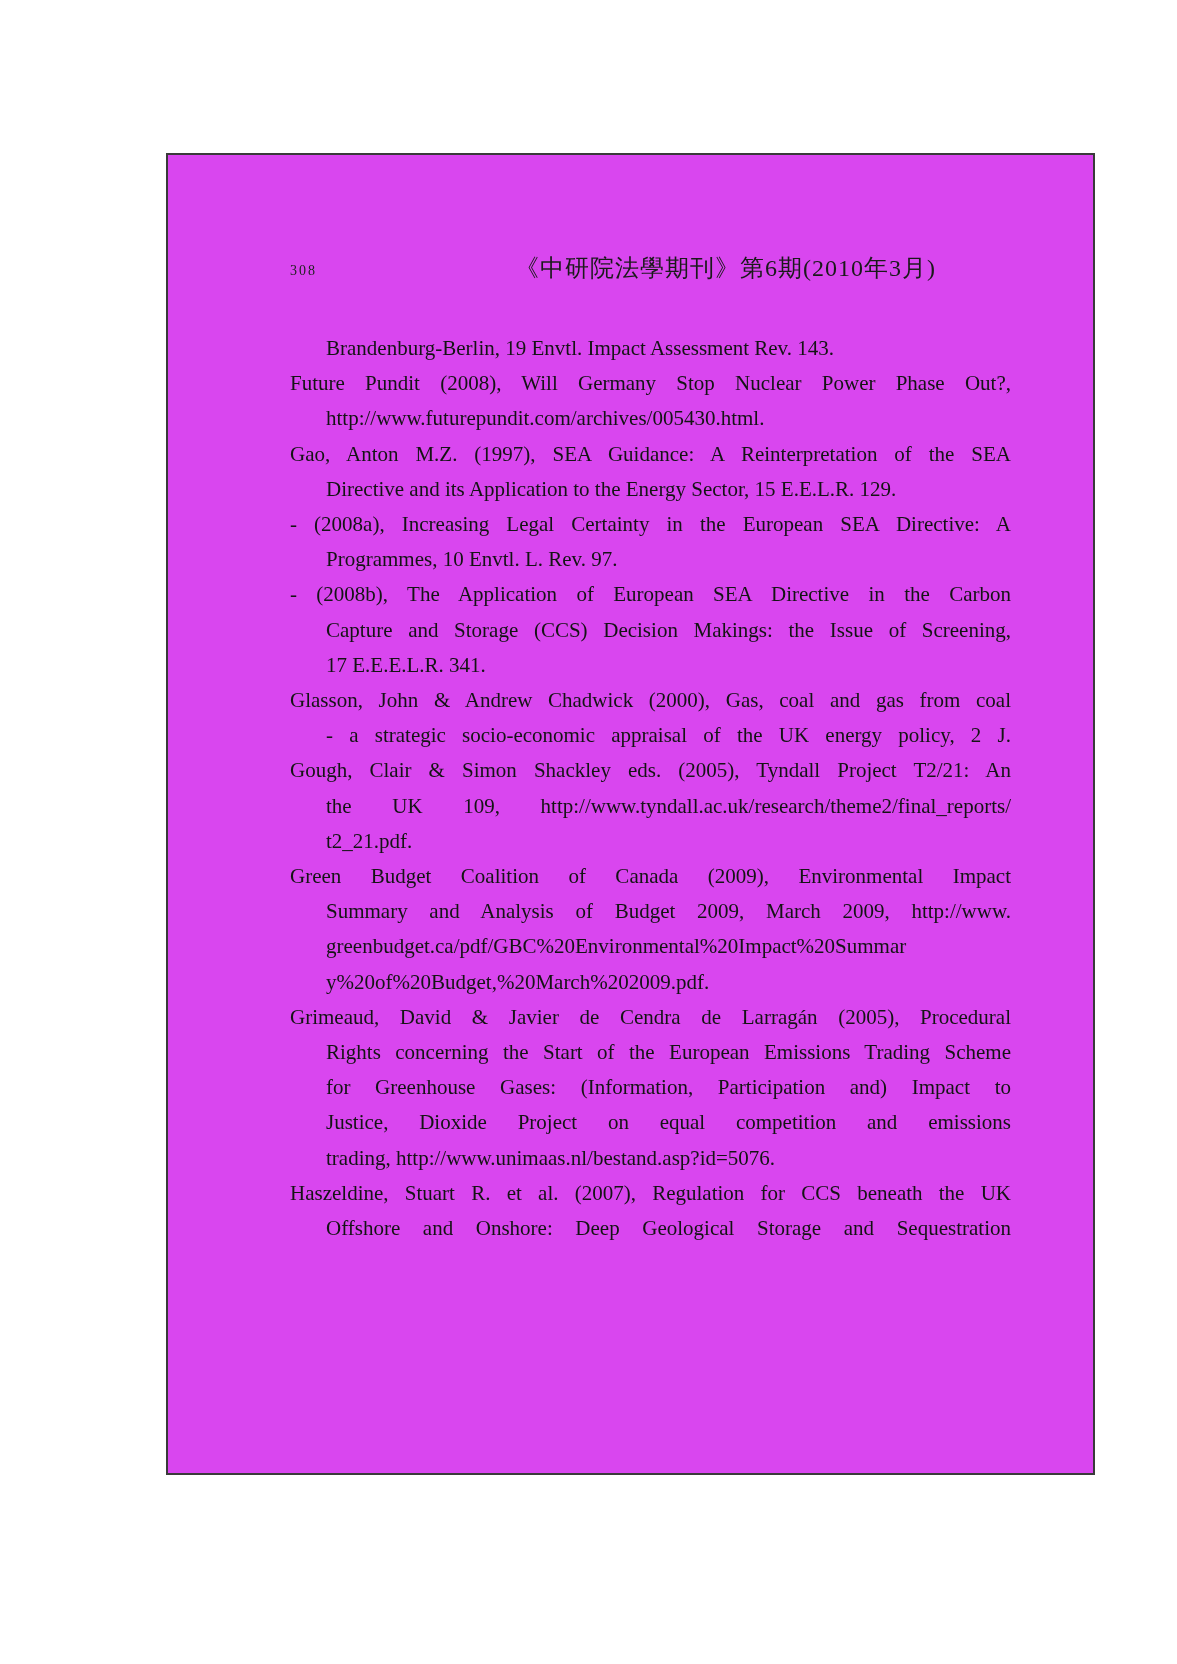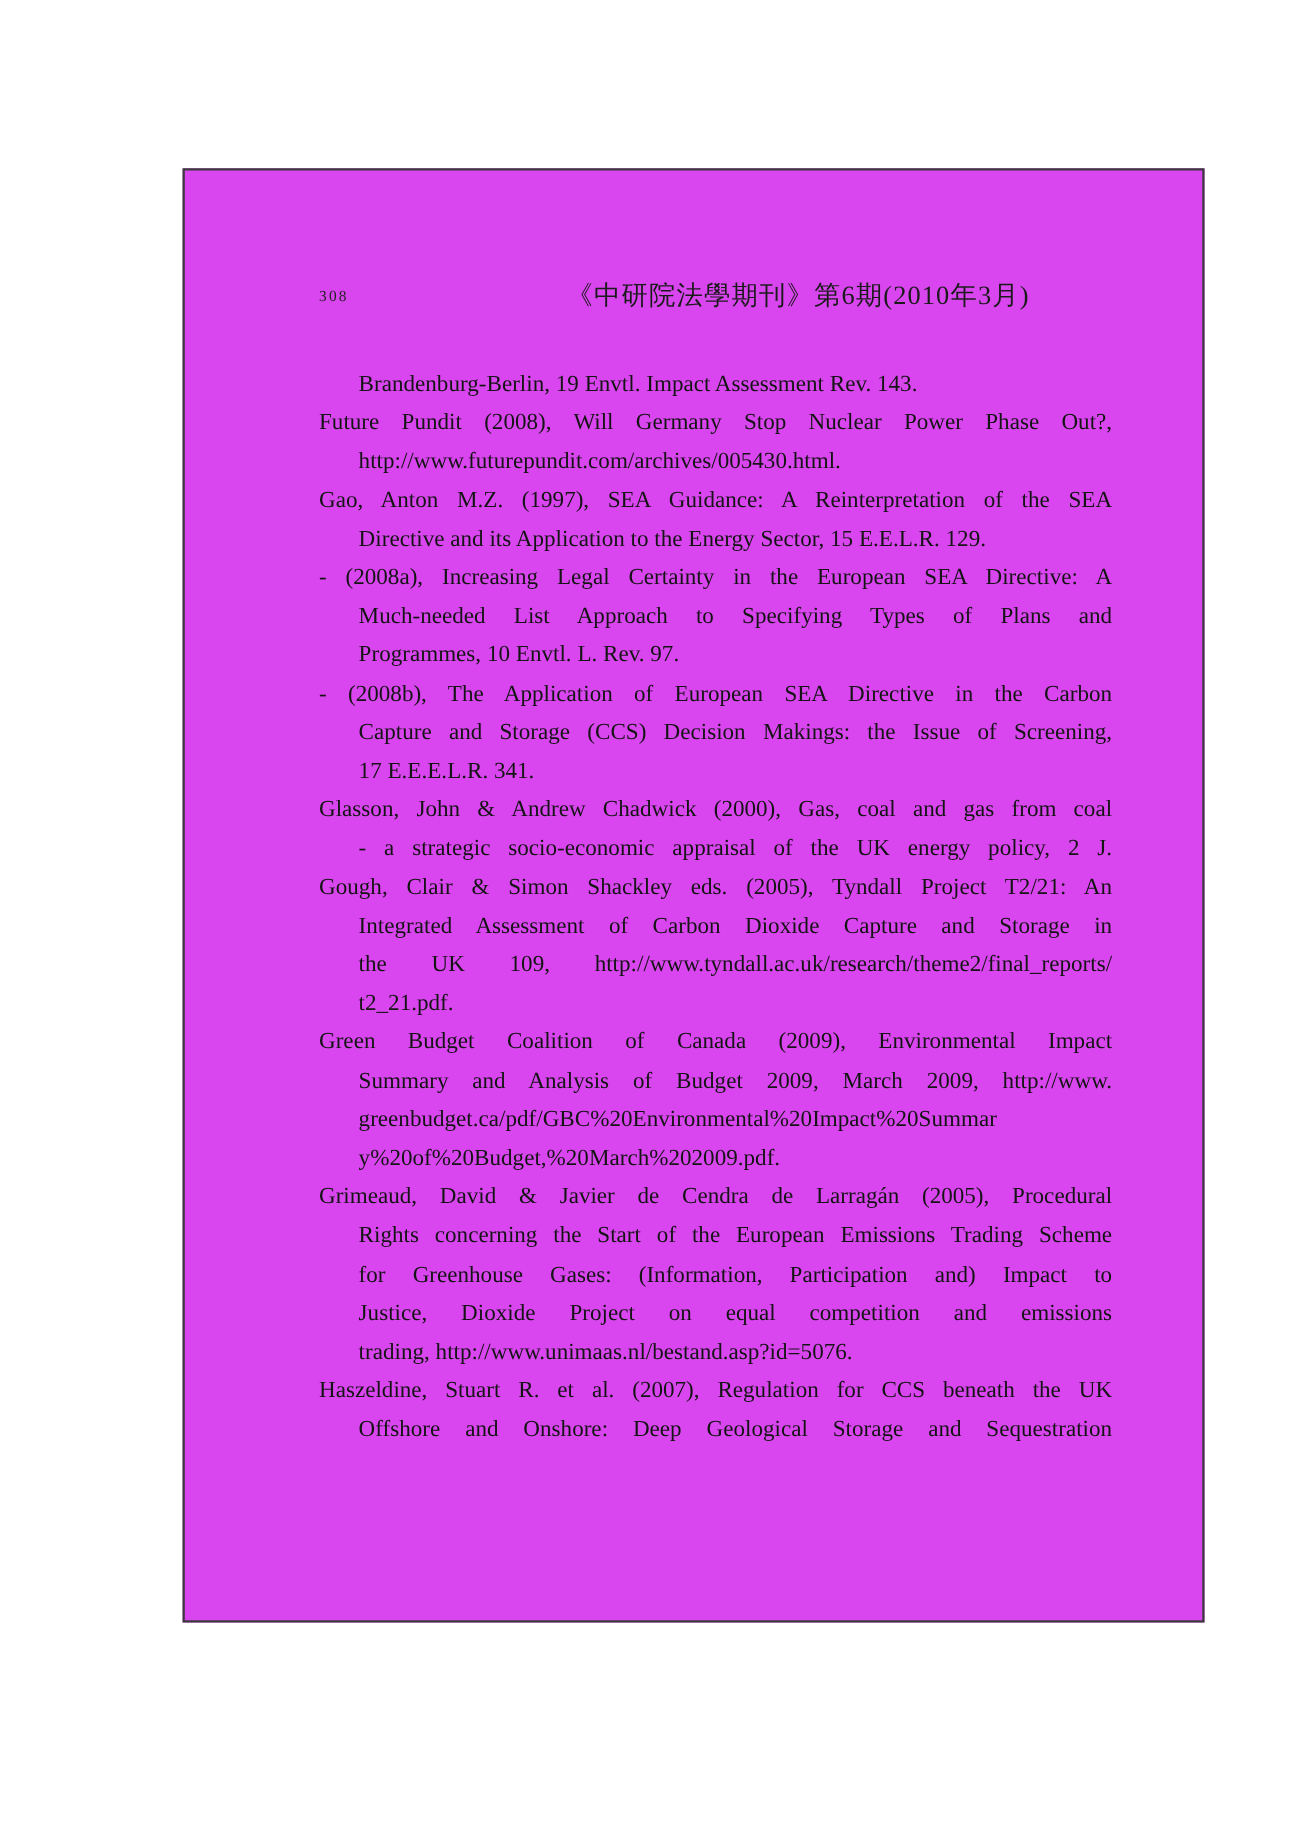--- a/index.html
+++ b/index.html
@@ -78,35 +78,33 @@
         <div>
           <div class="line just">Future Pundit (2008), Will Germany Stop Nuclear Power Phase Out?,</div>
           <div class="line indent">http://www.futurepundit.com/archives/005430.html.</div>
         </div>
         <div>
           <div class="line just">Gao, Anton M.Z. (1997), SEA Guidance: A Reinterpretation of the SEA</div>
           <div class="line indent">Directive and its Application to the Energy Sector, 15 E.E.L.R. 129.</div>
         </div>
         <div>
           <div class="line just">- (2008a), Increasing Legal Certainty in the European SEA Directive: A</div>
-          <div class="line indent just">Much-needed List Approach to Specifying Types of Plans and</div>
           <div class="line indent">Programmes, 10 Envtl. L. Rev. 97.</div>
         </div>
         <div>
           <div class="line just">- (2008b), The Application of European SEA Directive in the Carbon</div>
           <div class="line indent just">Capture and Storage (CCS) Decision Makings: the Issue of Screening,</div>
           <div class="line indent">17 E.E.E.L.R. 341.</div>
         </div>
         <div>
           <div class="line just">Glasson, John &amp; Andrew Chadwick (2000), Gas, coal and gas from coal</div>
           <div class="line indent just">- a strategic socio-economic appraisal of the UK energy policy, 2 J.</div>
         </div>
         <div>
           <div class="line just">Gough, Clair &amp; Simon Shackley eds. (2005), Tyndall Project T2/21: An</div>
-          <div class="line indent just">Integrated Assessment of Carbon Dioxide Capture and Storage in</div>
           <div class="line indent just">the UK 109, http://www.tyndall.ac.uk/research/theme2/final_reports/</div>
           <div class="line indent">t2_21.pdf.</div>
         </div>
         <div>
           <div class="line just">Green Budget Coalition of Canada (2009), Environmental Impact</div>
           <div class="line indent just">Summary and Analysis of Budget 2009, March 2009, http://www.</div>
           <div class="line indent just">greenbudget.ca/pdf/GBC%20Environmental%20Impact%20Summar</div>
           <div class="line indent">y%20of%20Budget,%20March%202009.pdf.</div>
         </div>
         <div>

